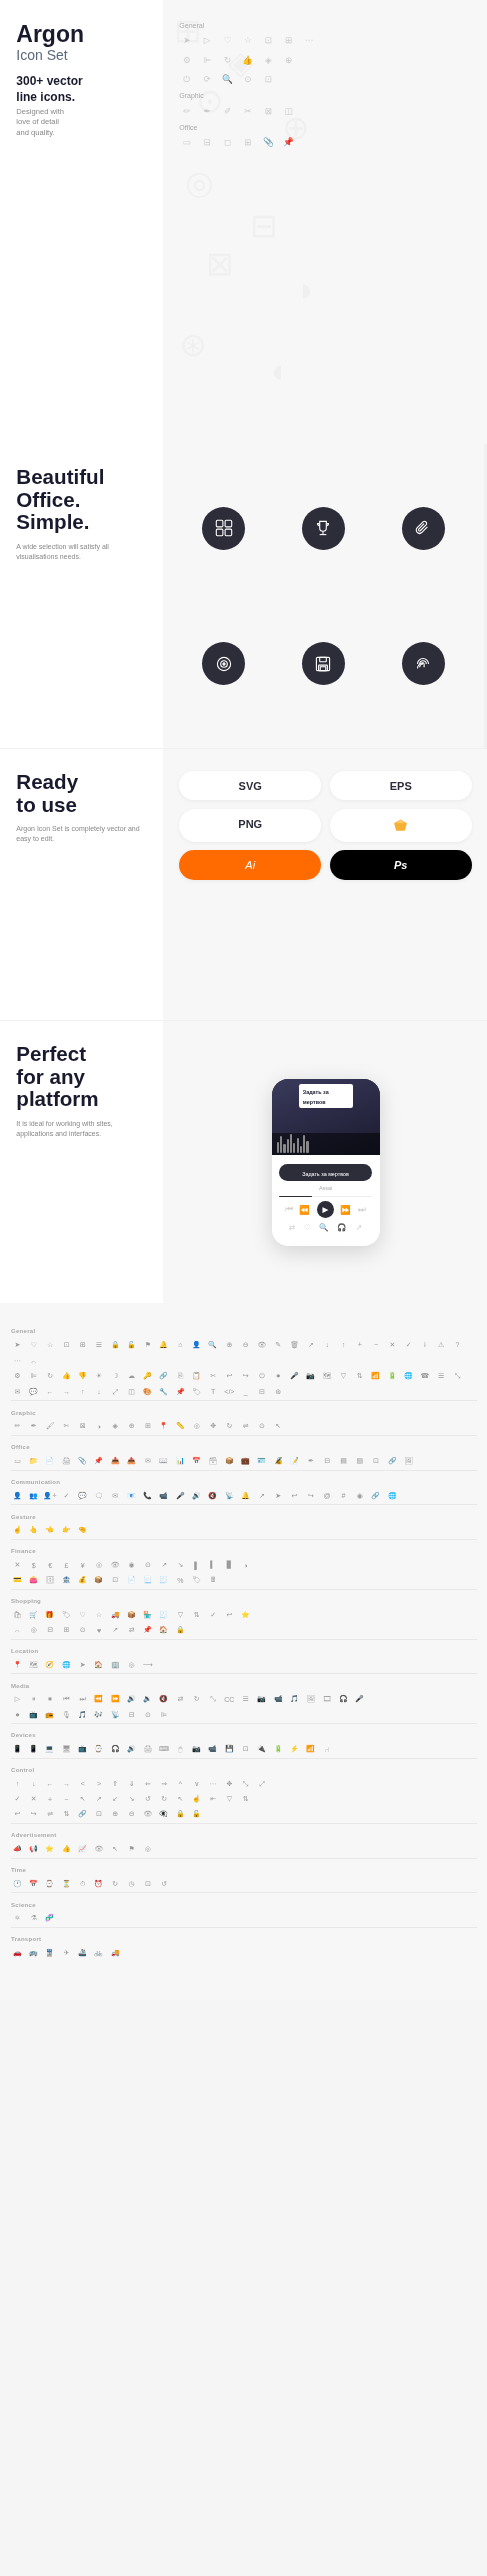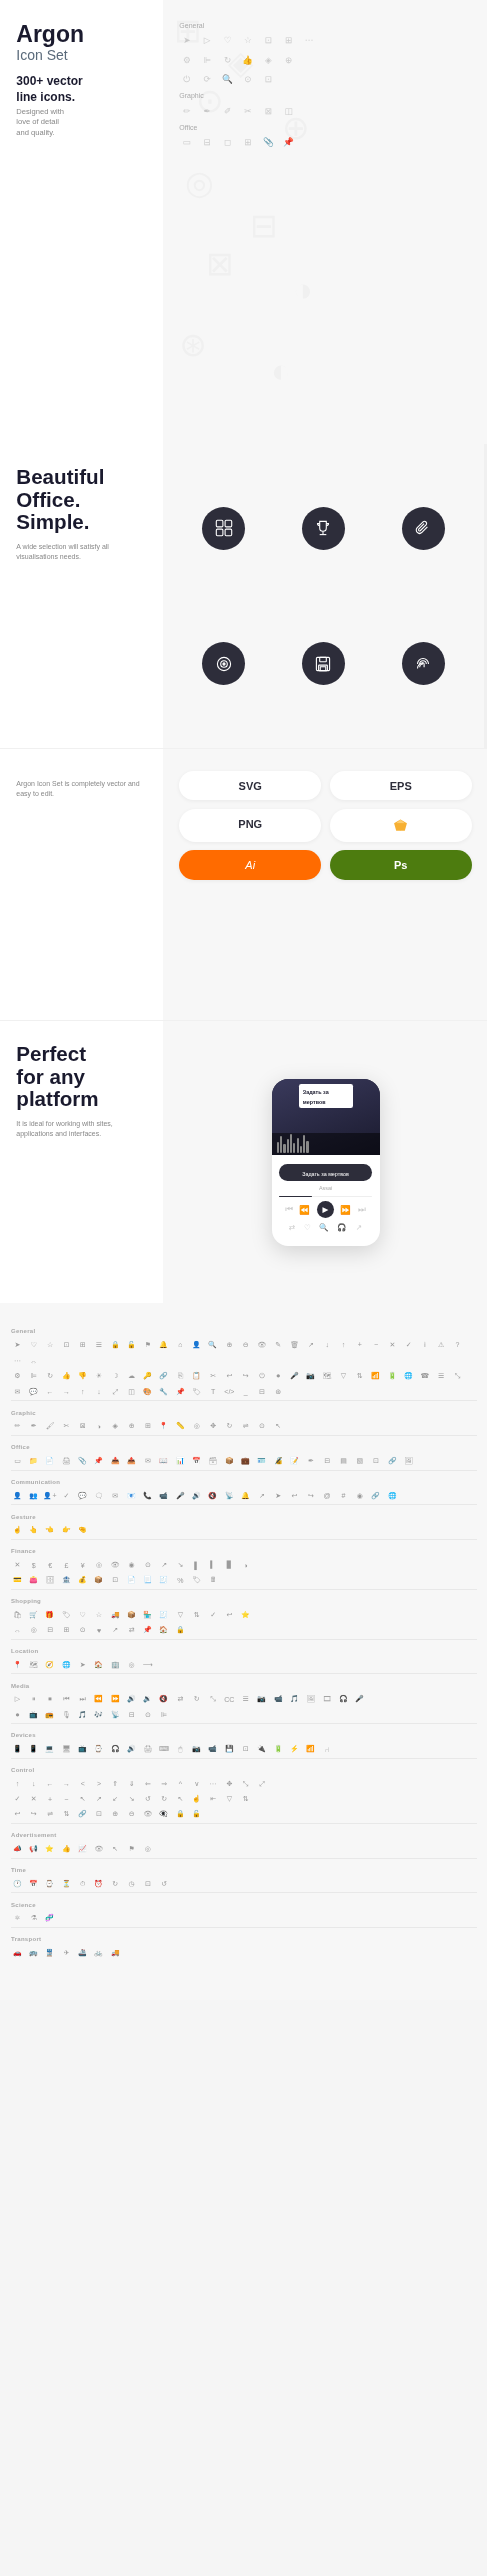--- a/index.html
+++ b/index.html
@@ -483,20 +483,24 @@
             <path d="M14 26c0-3.3 2.7-6 6-6"></path>
             <path d="M10 28c0-5.5 4.5-10 10-10"></path>
           </svg>
         </div>
       </div>
     </div>
   </div>
 
   <div class="ready-section">
     <div class="rs-left">
+      <div class="rs-title">
+        <div>Ready</div>
+        <div>to use</div>
+      </div>
       <div class="rs-desc">Argon Icon Set is completely vector and easy to edit.</div>
     </div>
     <div class="rs-right">
 
       <div class="format-pill">SVG</div>
 
       <div class="format-pill">EPS</div>
 
       <div class="format-pill">PNG</div>
 
@@ -506,21 +510,21 @@
           <polygon points="14,3 26,10 22,24 6,24 2,10" fill="#f7b033" stroke="none"></polygon>
           <polygon points="14,3 6,10 22,10" fill="#ffd580" opacity="0.8"></polygon>
           <polygon points="6,10 22,10 14,24" fill="#f7b033" opacity="0.7"></polygon>
         </svg>
       </div>
 
       <div class="format-pill" style="background:#ff6b00;color:#fff;">
         <span style="font-style:italic;font-weight:400;">Ai</span>
       </div>
 
-      <div class="format-pill" style="background:#4d7c0f;color:#fff;">
+      <div class="format-pill" style="background:#000000;color:#fff;font-style:italic;">
         <span>Ps</span>
       </div>
     </div>
   </div>
 
   <div class="platform-section">
     <div class="pf-left">
       <div class="pf-title">
         <div>Perfect</div>
         <div>for any</div>

